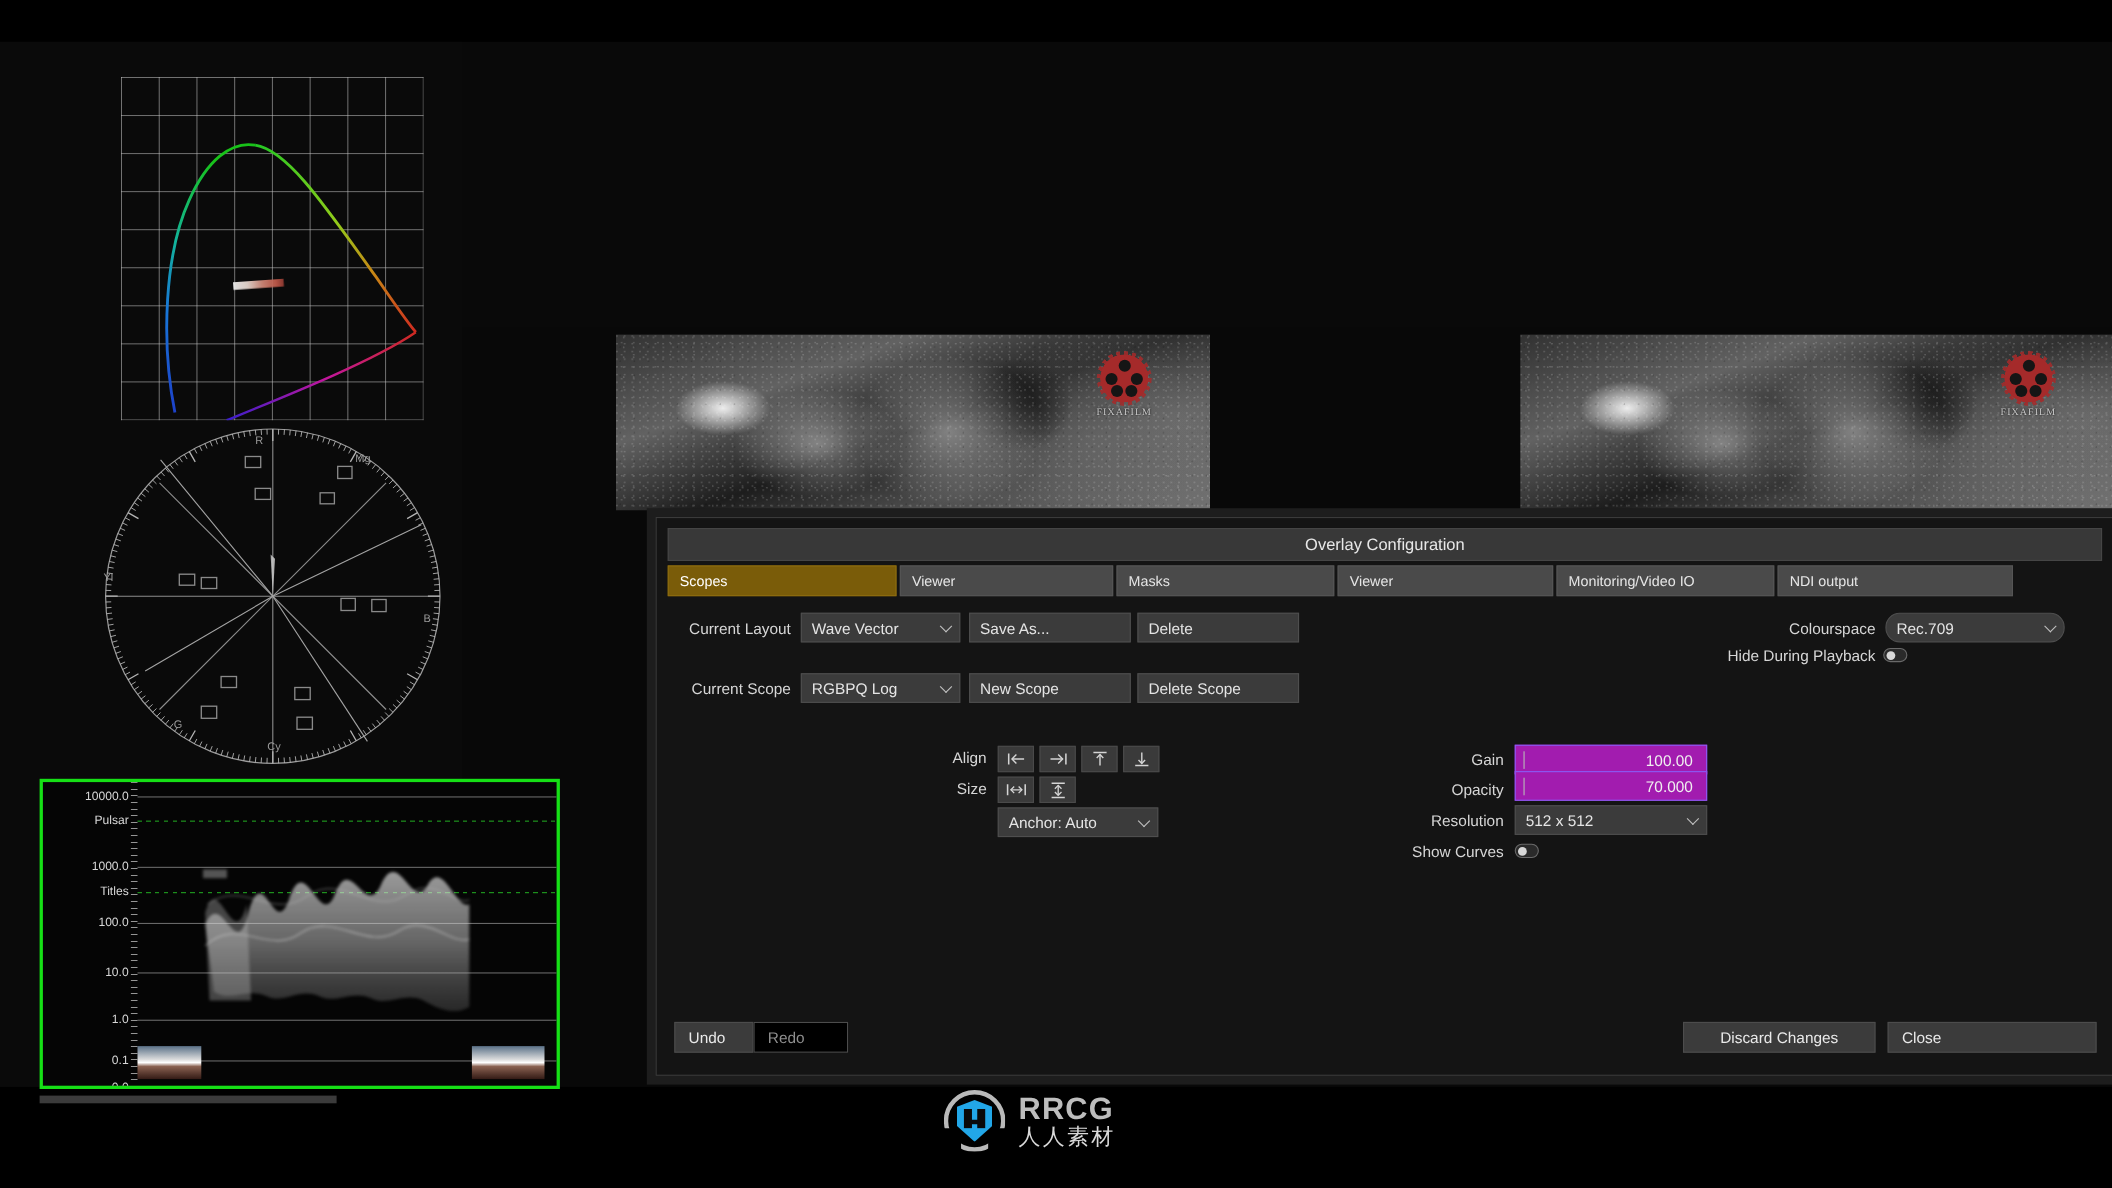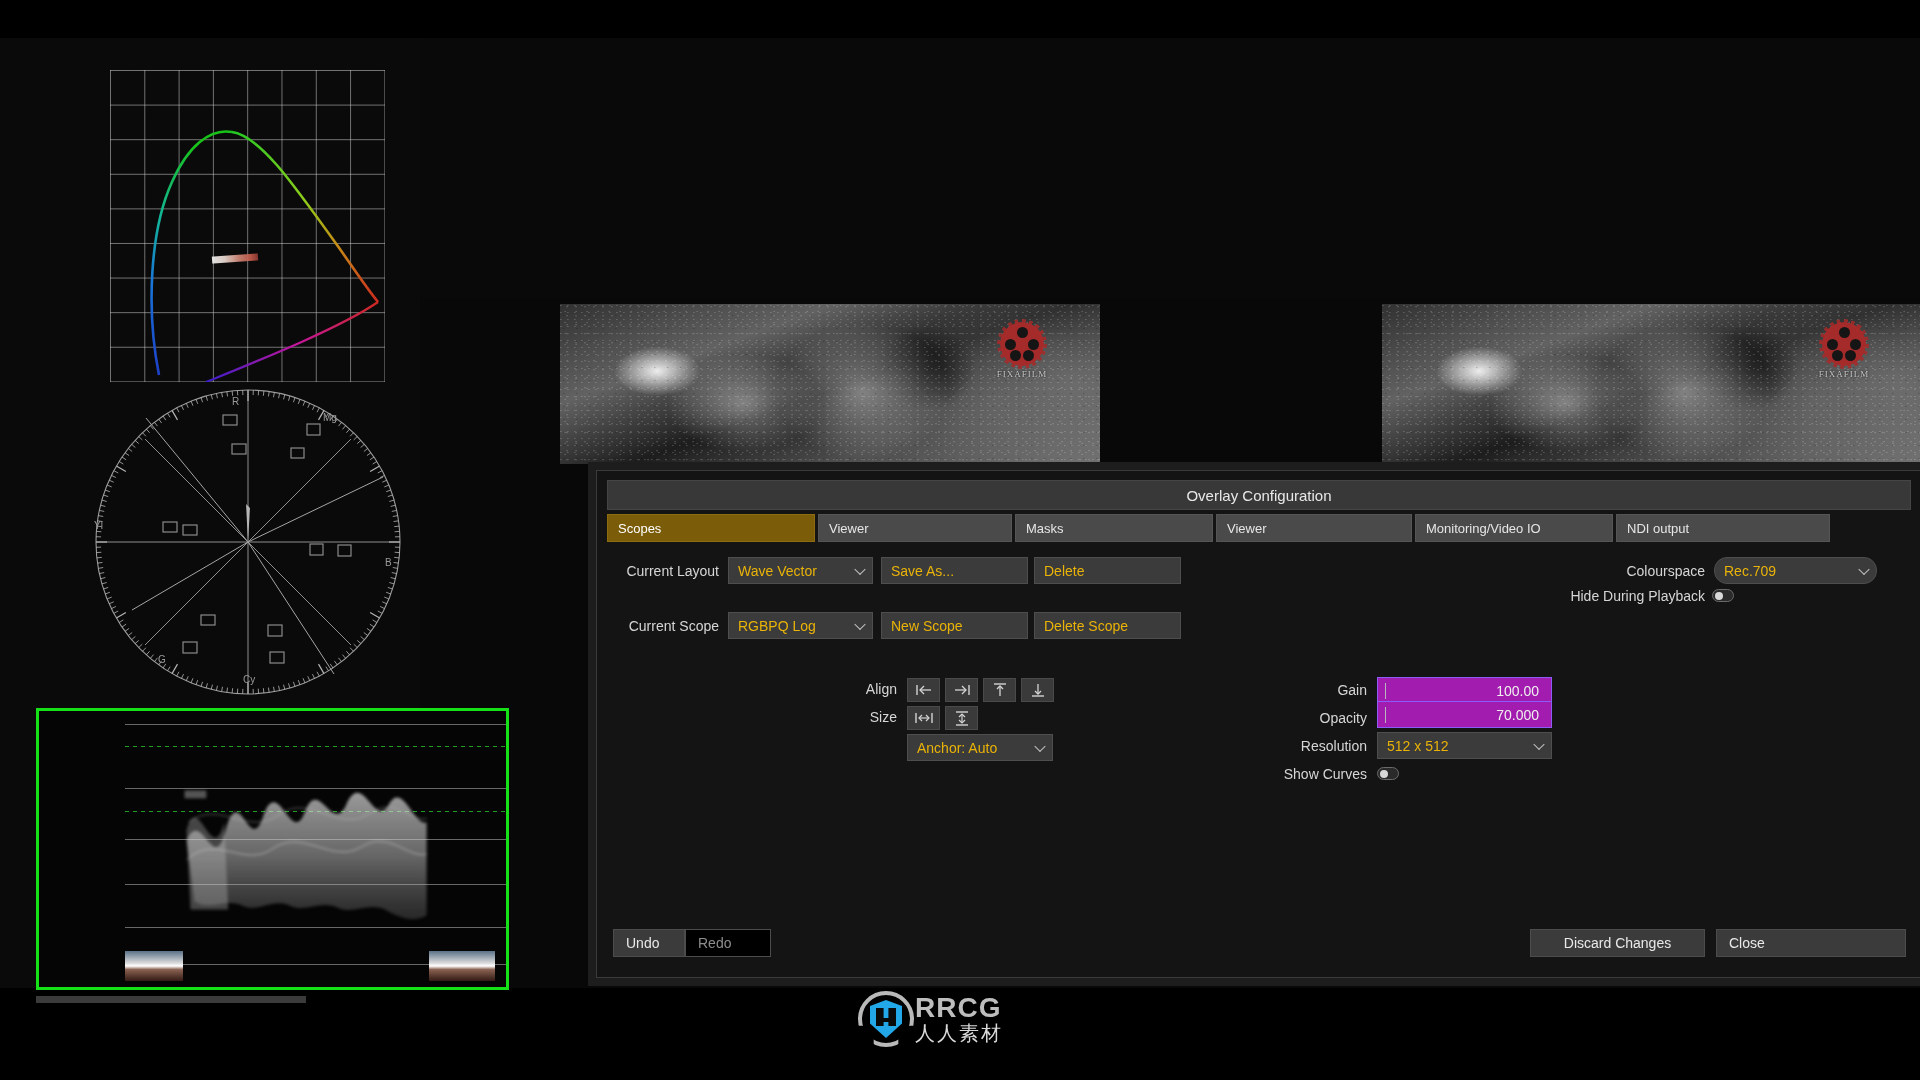--- a/index.html
+++ b/index.html
@@ -165,21 +165,21 @@
   .tab.w4 { width: 196px; } .tab.w5 { width: 198px; } .tab.w6 { width: 214px; }
 
   
   .form { position: absolute; left: 0; top: 86px; right: 0; bottom: 70px; }
   .lbl {
     position: absolute; font-size: 14px; color: #d6d6d6; text-align: right;
     white-space: nowrap;
   }
   .ctrl {
     position: absolute; background: #3b3b3b; border: 1px solid #4e4e4e;
-    color: #eab308; font-size: 14px; height: 27px;
+    color: #e5e5e5; font-size: 14px; height: 27px;
     display: flex; align-items: center; padding: 0 9px;
     font-family: "Liberation Sans", sans-serif;
   }
   .ctrl.btn { background: #3b3b3b; }
   .ctrl.sel { justify-content: flex-start; padding-right: 26px; }
   .chev {
     position: absolute; right: 8px; top: 50%; width: 8px; height: 8px;
     border-right: 1.6px solid #c0c0c0; border-bottom: 1.6px solid #c0c0c0;
     transform: translateY(-70%) rotate(45deg);
   }
@@ -207,21 +207,21 @@
   .footer { position: absolute; left: 0; right: 0; bottom: 0; height: 70px; }
   .fbtn {
     position: absolute; height: 28px; background: #3b3b3b; border: 1px solid #4c4c4c;
     color: #e9e9e9; font-size: 14px; display: flex; align-items: center; padding: 0 12px;
   }
   .fbtn.dim { color: #8e8e8e; background: #000000; }
 
   
   .rrcg {
     position: absolute; left: 858px; top: 988px; width: 200px; height: 62px;
-    display: flex; align-items: center; gap: 1px;
+    display: flex; align-items: center; gap: 12px;
   }
   .rrcg-mark { position: relative; width: 56px; height: 56px; }
   .rrcg-ring {
     position: absolute; inset: 0; border-radius: 50%;
     border: 4px solid #b9b9b9;
     clip-path: polygon(0 0, 100% 0, 100% 62%, 72% 62%, 72% 100%, 28% 100%, 28% 62%, 0 62%);
   }
   .rrcg-shield {
     position: absolute; left: 12px; top: 9px; width: 32px; height: 38px;
     background: #22a7e8;
@@ -530,20 +530,32 @@
     <div class="vlabel" style="left:144px;top:14px;">R</div>
     <div class="vlabel" style="left:235px;top:30px;">Mg</div>
     <div class="vlabel" style="left:297px;top:175px;">B</div>
     <div class="vlabel" style="left:155px;top:292px;">Cy</div>
     <div class="vlabel" style="left:70px;top:272px;">G</div>
     <div class="vlabel" style="left:6px;top:138px;">Yl</div>
   </div>
 
   <div class="wave">
     <div class="wave-inner">
+      <div class="wave-yaxis">
+        <div class="ytick" style="top:13px;">10000.0</div>
+        <div class="ytick" style="top:35px;">Pulsar</div>
+        <div class="ytick" style="top:77px;">1000.0</div>
+        <div class="ytick" style="top:100px;">Titles</div>
+        <div class="ytick" style="top:128px;">100.0</div>
+        <div class="ytick" style="top:173px;">10.0</div>
+        <div class="ytick" style="top:216px;">1.0</div>
+        <div class="ytick" style="top:253px;">0.1</div>
+        <div class="ytick" style="top:278px;">0.0</div>
+        <div class="ladder"></div>
+      </div>
       <div class="wave-plot">
         <div class="gline" style="top:13px;"></div>
         <div class="gline-dash" style="top:35px;"></div>
         <div class="gline" style="top:77px;"></div>
         <div class="gline-dash" style="top:100px;"></div>
         <div class="gline" style="top:128px;"></div>
         <div class="gline" style="top:173px;"></div>
         <div class="gline" style="top:216px;"></div>
         <div class="gline" style="top:253px;"></div>
 

